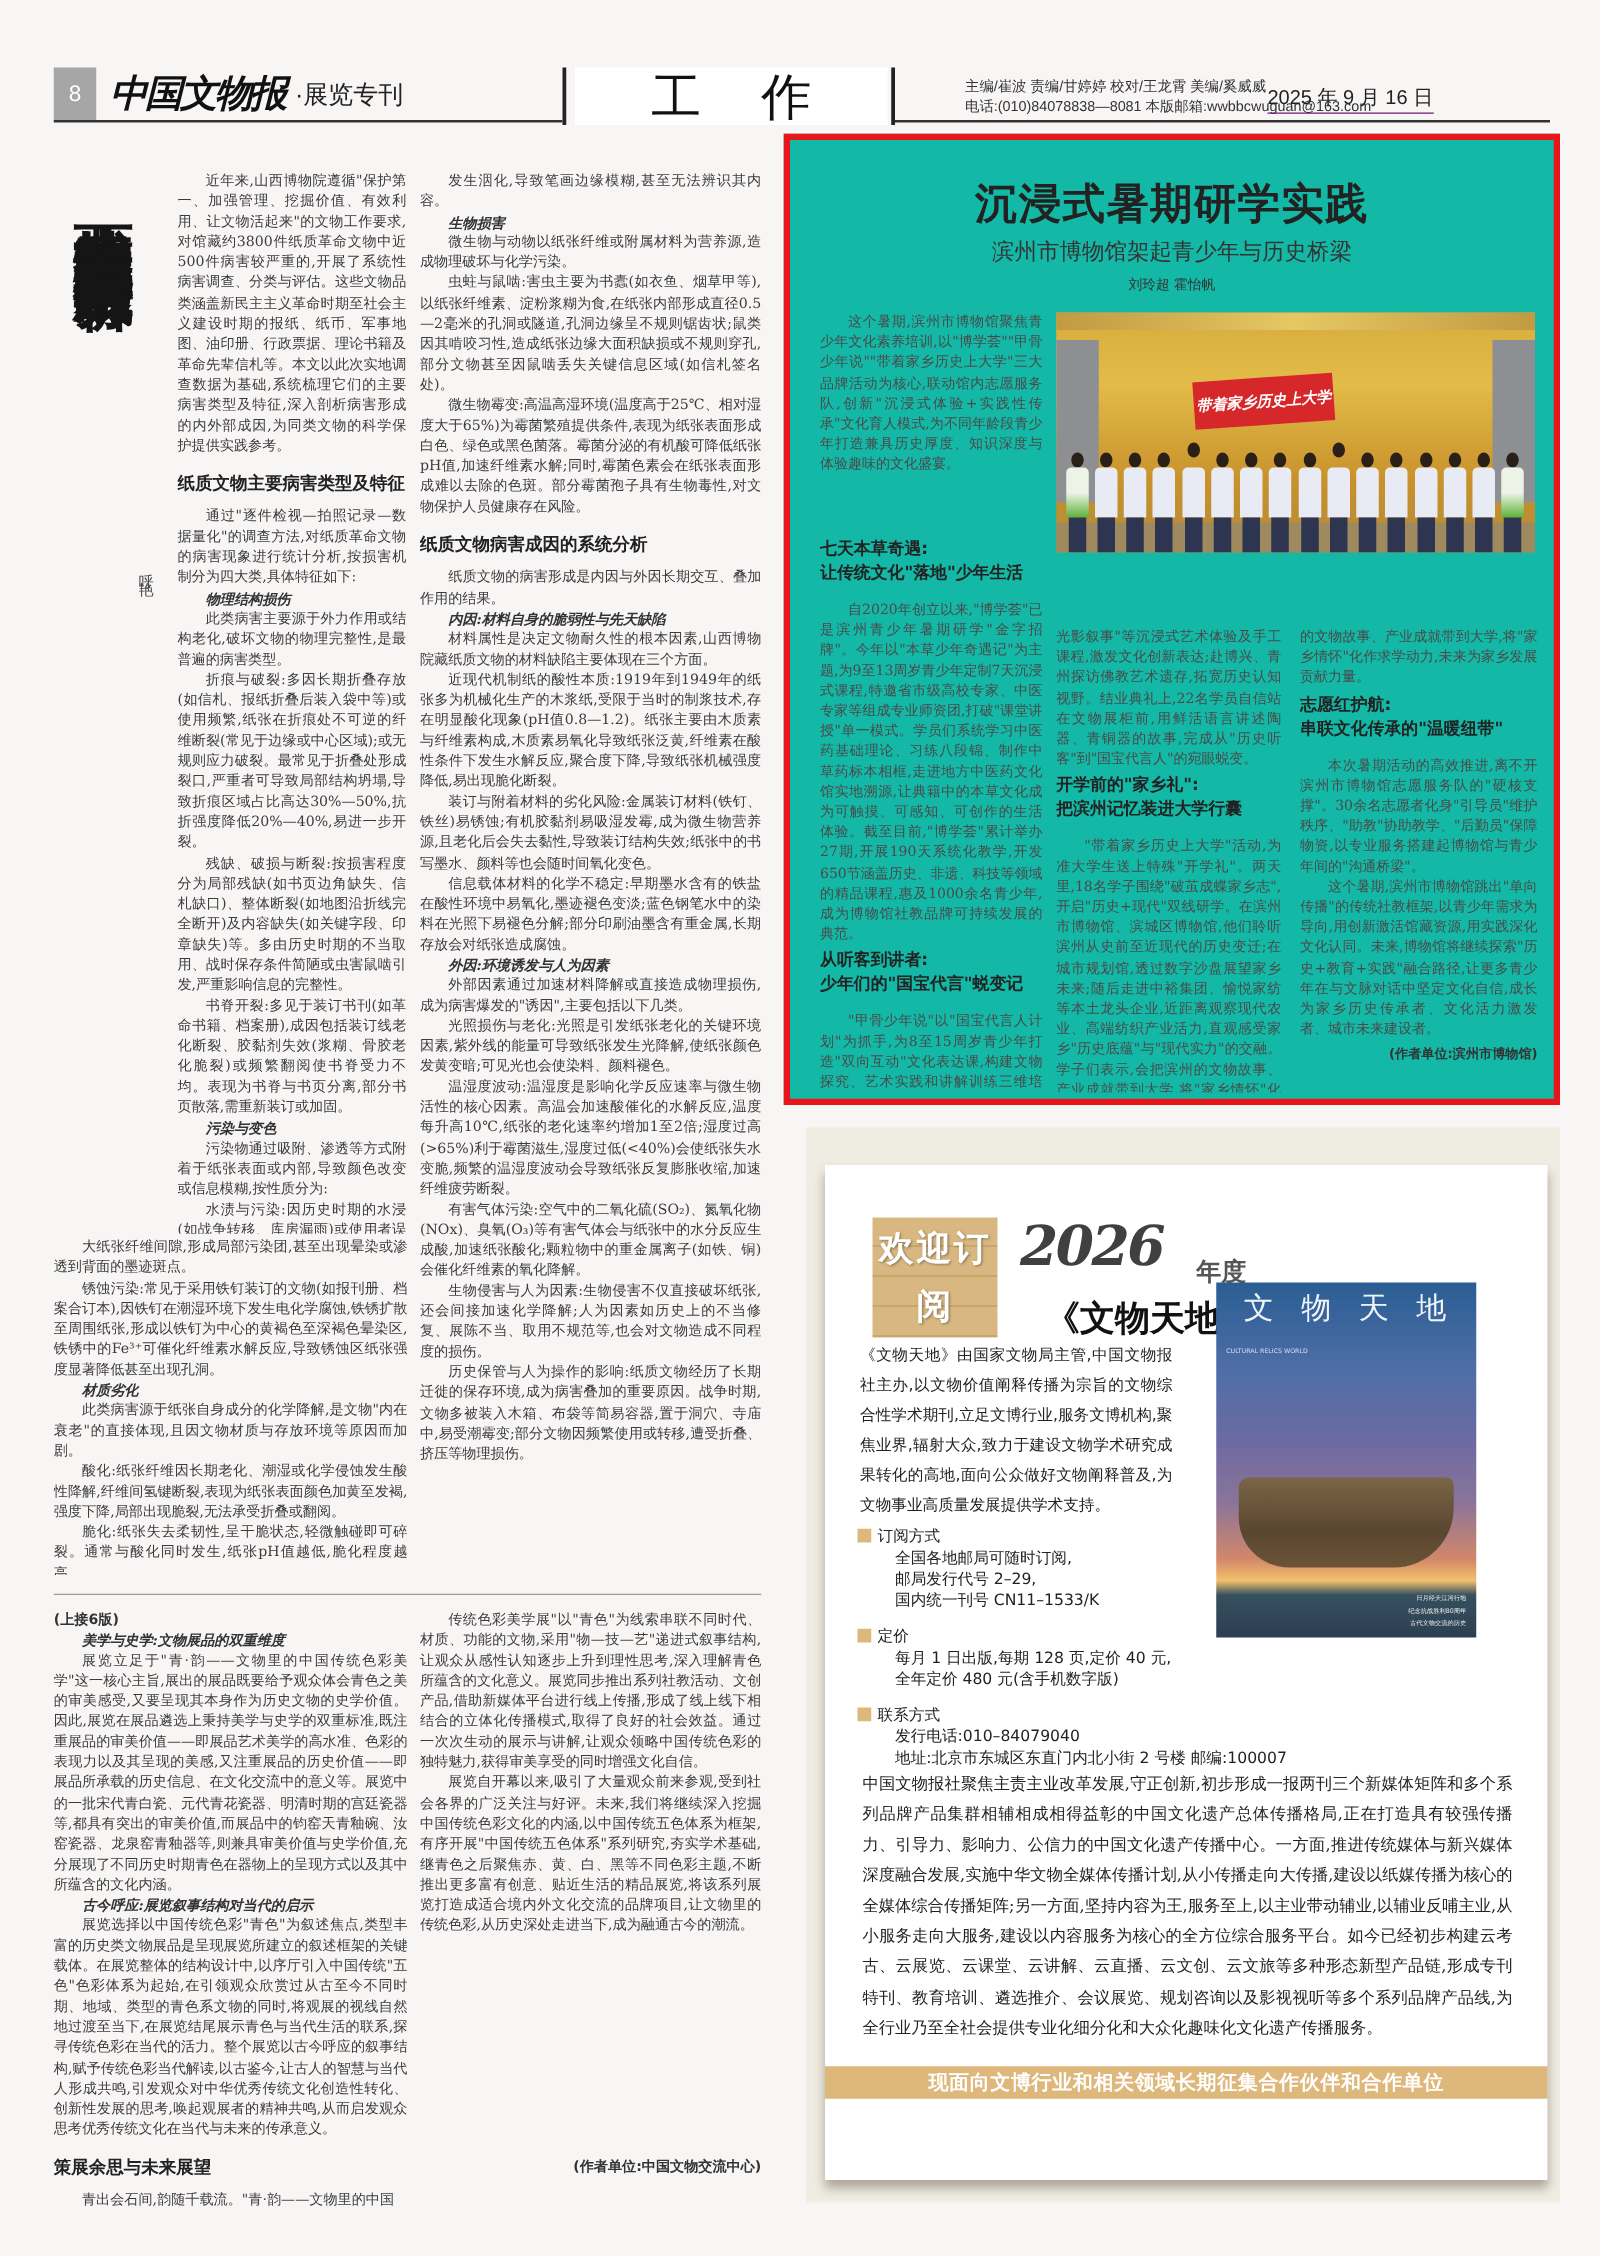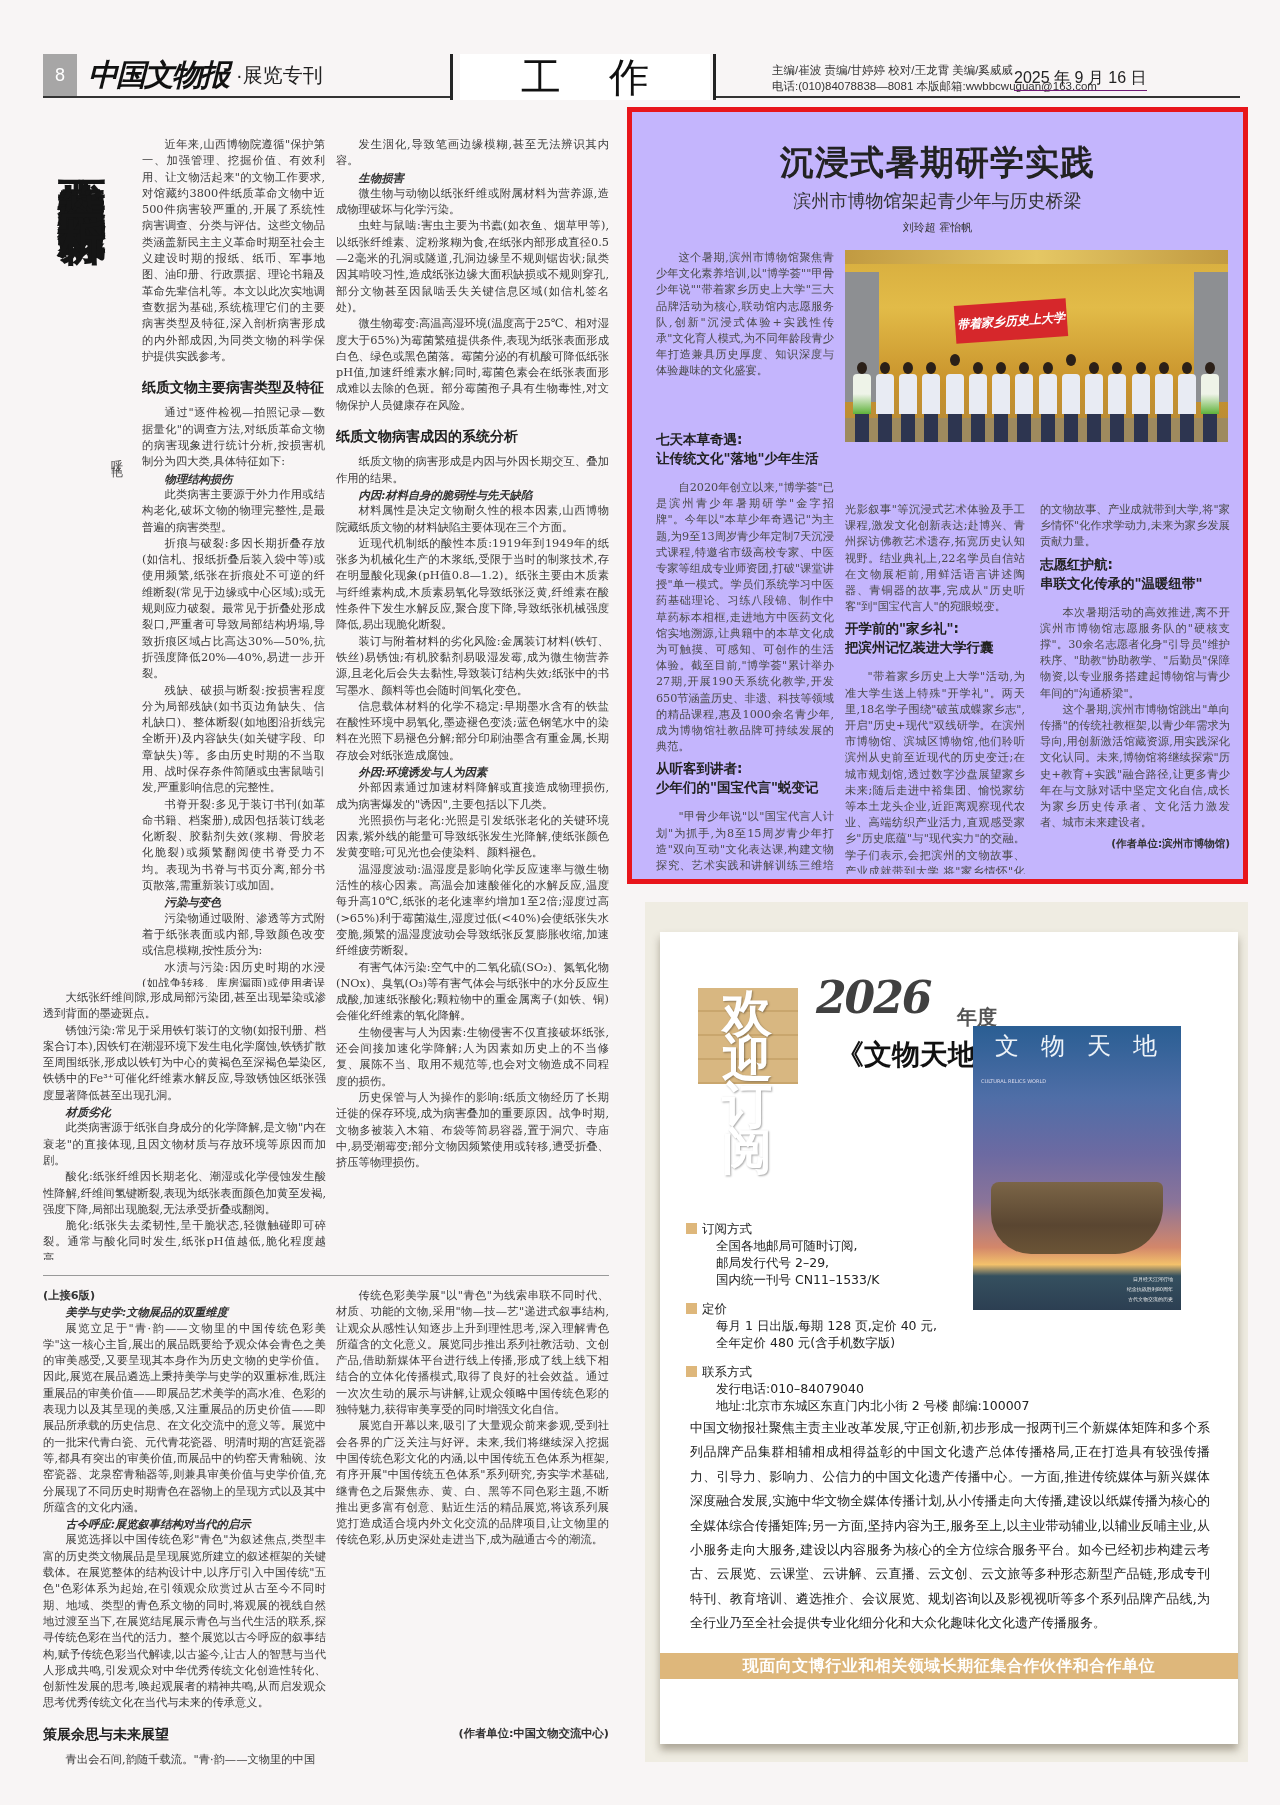--- a/index.html
+++ b/index.html
@@ -21,21 +21,21 @@
   
   .vtitle{left:48px;top:140px;width:62px;font-family:"DejaVu Serif",serif;font-weight:bold;font-size:48px;line-height:54px;color:#151515;writing-mode:vertical-rl;text-orientation:upright;letter-spacing:2px}
   .vauthor{left:108px;top:450px;writing-mode:vertical-rl;font-size:12px;color:#444;letter-spacing:6px}
   .col{font-size:11.3px;line-height:16.3px;color:#3b3b3b;text-align:justify;overflow:hidden}
   .col p{text-indent:2em}
   .col h3{font-family:"DejaVu Sans",sans-serif;font-size:14px;color:#222;font-weight:bold;margin:14px 0 10px;text-indent:0}
   .col h4{font-size:11.3px;color:#333;font-style:italic;font-weight:bold;text-indent:2em}
   .col .note{text-indent:0;font-family:"DejaVu Sans",sans-serif;font-weight:bold;color:#333}
   .divider{height:1px;background:#999}
   
-  .redbox{left:627px;top:107px;width:621px;height:777px;border:5px solid #e8151b;background:#c4b5fd}
+  .redbox{left:627px;top:107px;width:621px;height:777px;border:5px solid #e8151b;background:#14b8a6}
   .art-title{left:0;width:100%;top:28px;text-align:center;font-family:"DejaVu Serif",serif;font-weight:bold;font-size:34px;color:#222;letter-spacing:1px}
   .art-sub{left:0;width:100%;top:77px;text-align:center;font-family:"DejaVu Sans",sans-serif;font-size:18px;color:#333}
   .art-byline{left:0;width:100%;top:108px;text-align:center;font-family:"DejaVu Sans",sans-serif;font-size:11px;color:#333}
   .photo{left:213px;top:138px;width:383px;height:192px;overflow:hidden;background:linear-gradient(180deg,#d7ad3e 0%,#e2bb48 30%,#c8922b 70%,#b38a3c 100%)}
   .photo .ceiling{position:absolute;left:0;top:0;width:100%;height:14px;background:linear-gradient(90deg,#c19a41,#e5c764,#c19a41)}
   .photo .wall-l{position:absolute;left:0;top:22px;width:34px;height:130px;background:#8d8f92}
   .photo .wall-r{position:absolute;right:0;top:22px;width:34px;height:130px;background:#8d8f92}
   .photo .floor{position:absolute;left:0;bottom:0;width:100%;height:24px;background:#9e8a5e}
   .photo .crowd{position:absolute;left:6px;bottom:0;width:370px;height:88px;display:flex;align-items:flex-end;gap:2px}
   .person{flex:1;position:relative;height:80px}
@@ -45,21 +45,21 @@
   .person.green .body{background:linear-gradient(180deg,#eef3e8 50%,#5fb23a 100%)}
   .person.tall .head{top:-8px}
   .banner{position:absolute;left:110px;top:52px;width:112px;height:38px;background:#d6272b;transform:rotate(-4deg);color:#fff;font-family:"DejaVu Sans",sans-serif;font-weight:bold;font-size:12px;display:flex;align-items:center;justify-content:center;font-style:italic}
   .acol{font-size:11.2px;line-height:16.2px;color:#4a4a4a;text-align:justify}
   .acol p{text-indent:2em}
   .acol h3{font-family:"DejaVu Sans",sans-serif;font-size:13.5px;font-weight:bold;color:#222;line-height:19px;margin:4px 0 12px}
   .acol .author-unit{text-align:right;font-family:"DejaVu Sans",sans-serif;font-weight:bold;font-size:10.5px;color:#333;text-indent:0;margin-top:4px}
   
   .adbg{left:645px;top:902px;width:603px;height:860px;background:#efece2}
   .adcard{left:660px;top:932px;width:578px;height:812px;background:#fff;box-shadow:0 6px 8px rgba(90,80,60,.45)}
-  .welcome{left:38px;top:56px;width:100px;height:96px;background:repeating-linear-gradient(180deg,#d8b781 0 22px,#c9a66d 22px 24px);color:#fff;font-family:"DejaVu Sans",sans-serif;font-weight:bold;font-size:50px;line-height:46px;text-align:center;letter-spacing:2px;text-shadow:1px 1px 2px rgba(0,0,0,.35);padding-top:2px}
+  .welcome{left:38px;top:42px;width:100px;height:96px;background:repeating-linear-gradient(180deg,#d8b781 0 22px,#c9a66d 22px 24px);color:#fff;font-family:"DejaVu Sans",sans-serif;font-weight:bold;font-size:28px;line-height:46px;text-align:center;letter-spacing:2px;text-shadow:1px 1px 2px rgba(0,0,0,.35);padding-top:2px}
   .year{left:156px;top:40px;font-family:"DejaVu Serif",serif;font-weight:bold;font-style:italic;font-size:44px;color:#404040;letter-spacing:-2px}
   .year-suffix{left:297px;top:72px;font-family:"DejaVu Sans",sans-serif;font-weight:bold;font-size:20px;color:#555}
   .mag-name{left:176px;top:104px;font-family:"DejaVu Sans",sans-serif;font-weight:bold;font-size:28px;color:#111}
   .ad-intro{left:28px;top:128px;width:245px;font-family:"DejaVu Sans",sans-serif;font-size:12.5px;line-height:24px;color:#222;text-align:justify}
   .ad-info{left:42px;top:294px;width:340px;font-family:"DejaVu Sans",sans-serif;font-size:12.5px;line-height:17px;color:#222}
   .ad-info .blk{margin-bottom:12px}
   .ad-info .lbl{position:relative}
   .ad-info .lbl::before{content:"";position:absolute;left:-16px;top:3px;width:11px;height:11px;background:#deb77b}
   .ad-info .line{padding-left:14px}
   .cover{left:313px;top:94px;width:208px;height:284px;background:linear-gradient(180deg,#2a5e93 0%,#4f6ea7 25%,#6c6aa2 45%,#8b7499 62%,#d3876a 78%,#f3c16b 84%,#35505f 88%,#2c3f52 100%);overflow:hidden}
@@ -279,20 +279,21 @@
   </div>
 </div>
 
 <div class="abs adbg"></div>
 <div class="abs adcard">
   <div class="abs welcome">欢迎订阅</div>
   <div class="abs year">2026</div>
   <div class="abs year-suffix">年度</div>
   <div class="abs mag-name">《文物天地》</div>
 
+  <div class="abs ad-intro" style="top:140px;width:250px">《文物天地》由国家文物局主管,中国文物报社主办,以文物价值阐释传播为宗旨的文物综合性学术期刊,立足文博行业,服务文博机构,聚焦业界,辐射大众,致力于建设文物学术研究成果转化的高地,面向公众做好文物阐释普及,为文物事业高质量发展提供学术支持。</div>
 
   <div class="abs cover">
     <div class="cover-title">文物天地</div>
     <div class="cover-small">CULTURAL RELICS WORLD</div>
     <div class="cover-board"></div>
     <div class="cover-foot">
       <div>日月经天江河行地</div>
       <div>纪念抗战胜利80周年</div>
       <div>古代文物交流的历史</div>
     </div>

